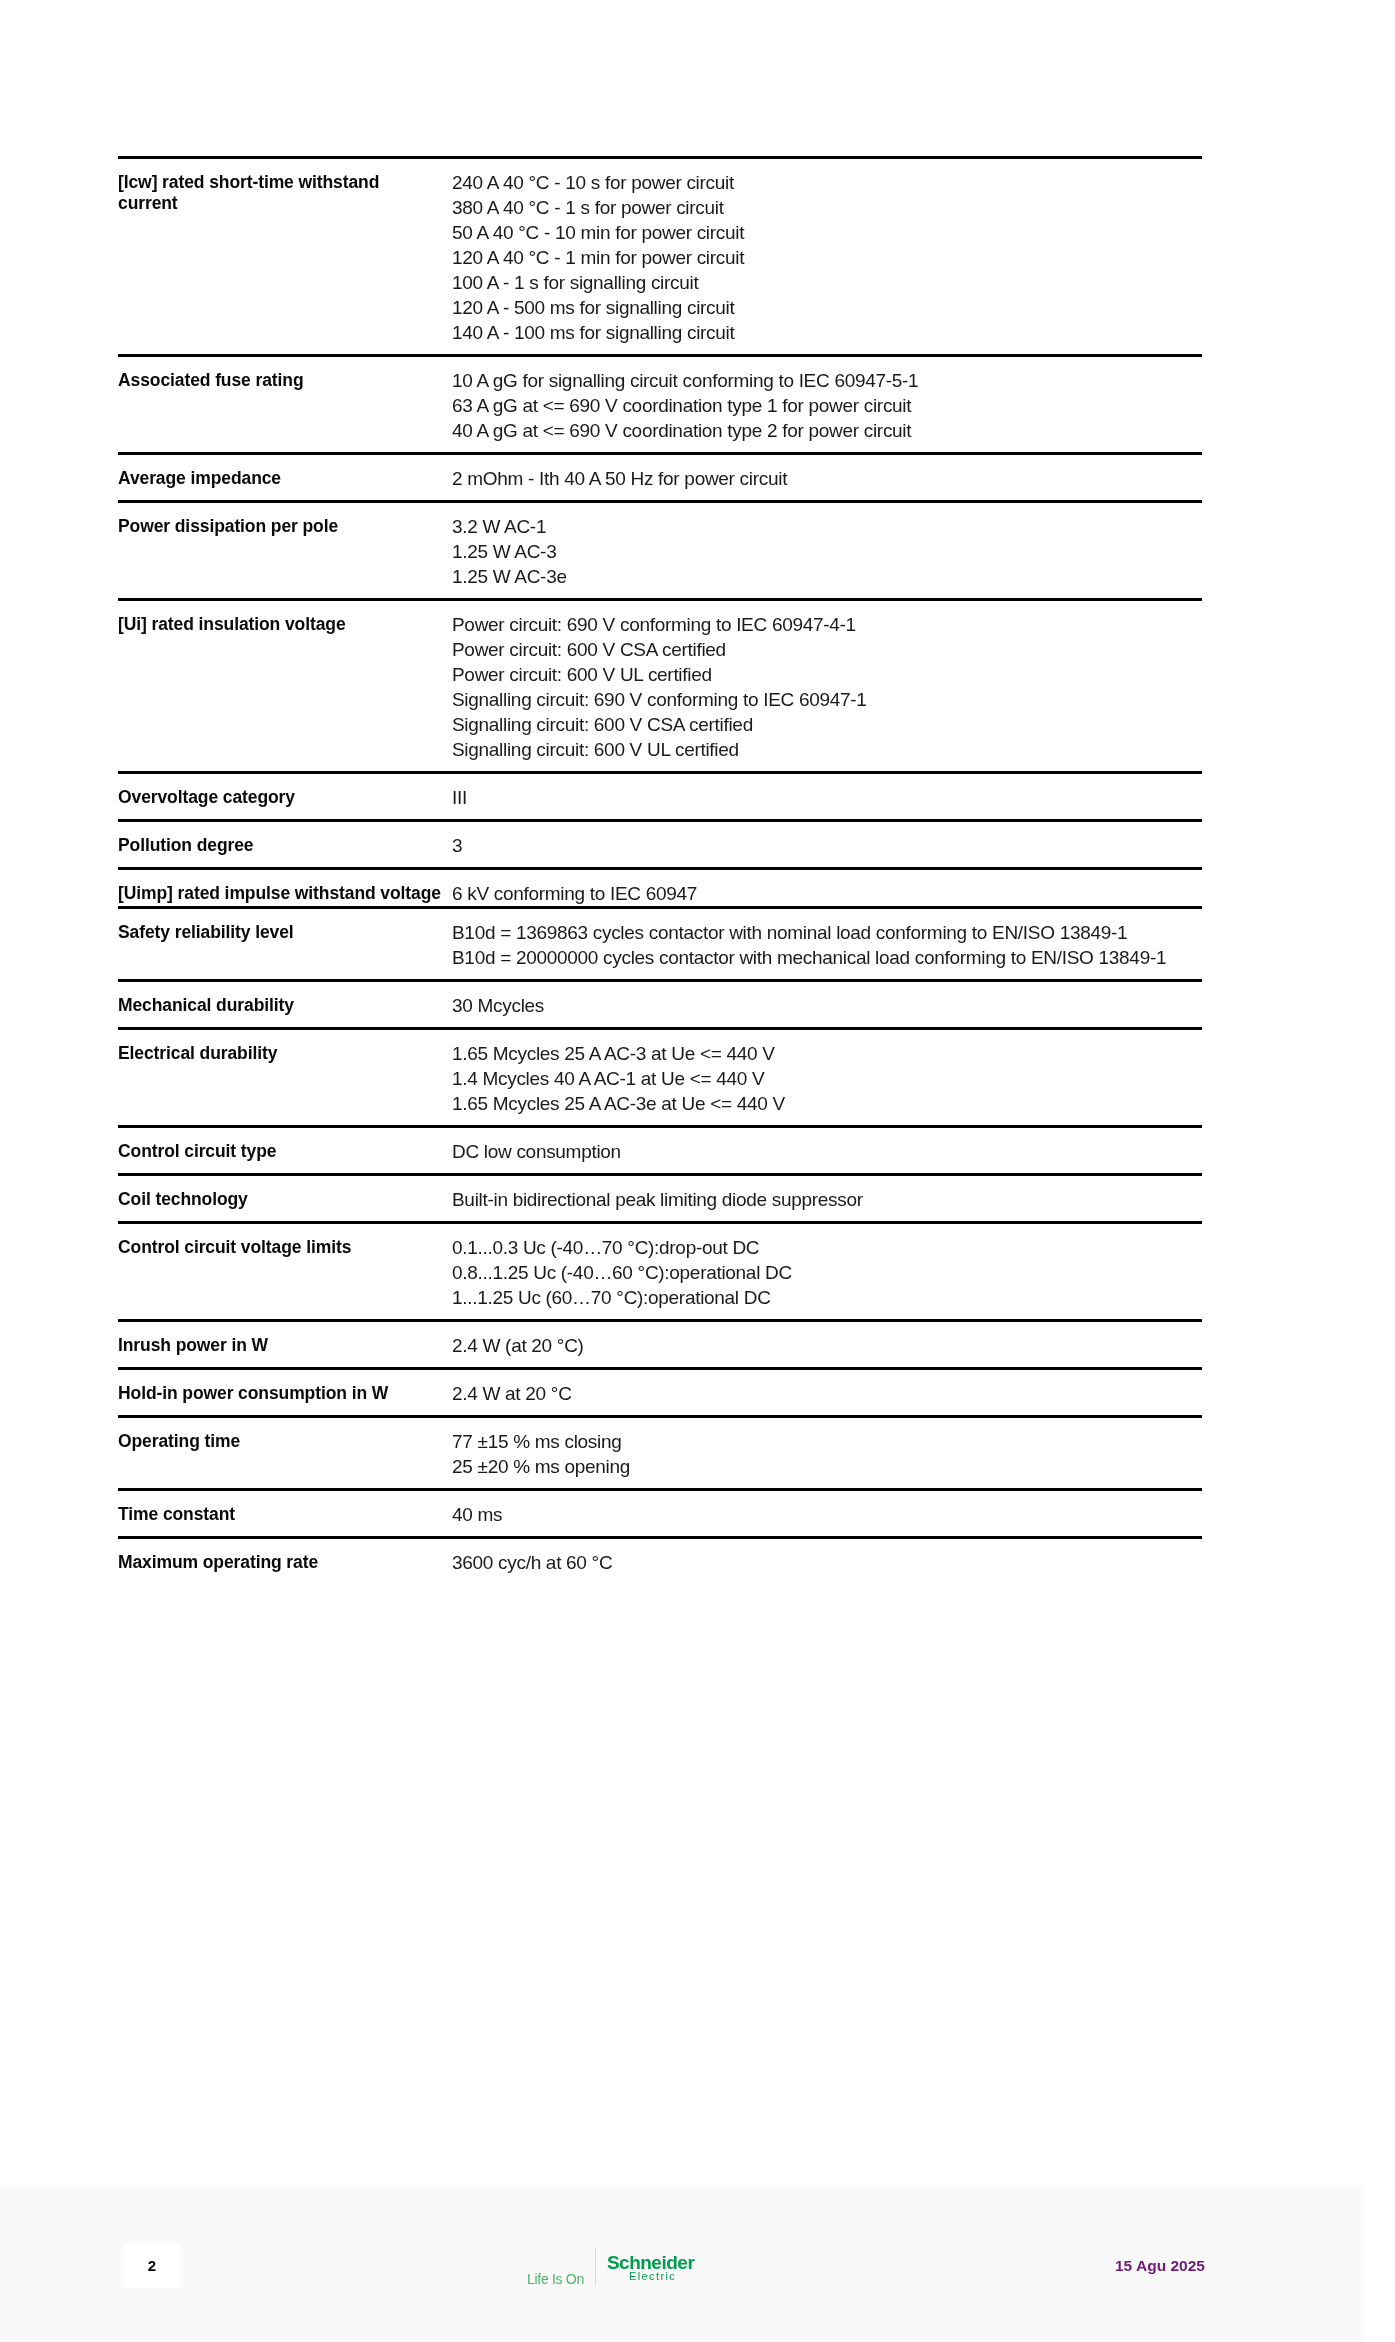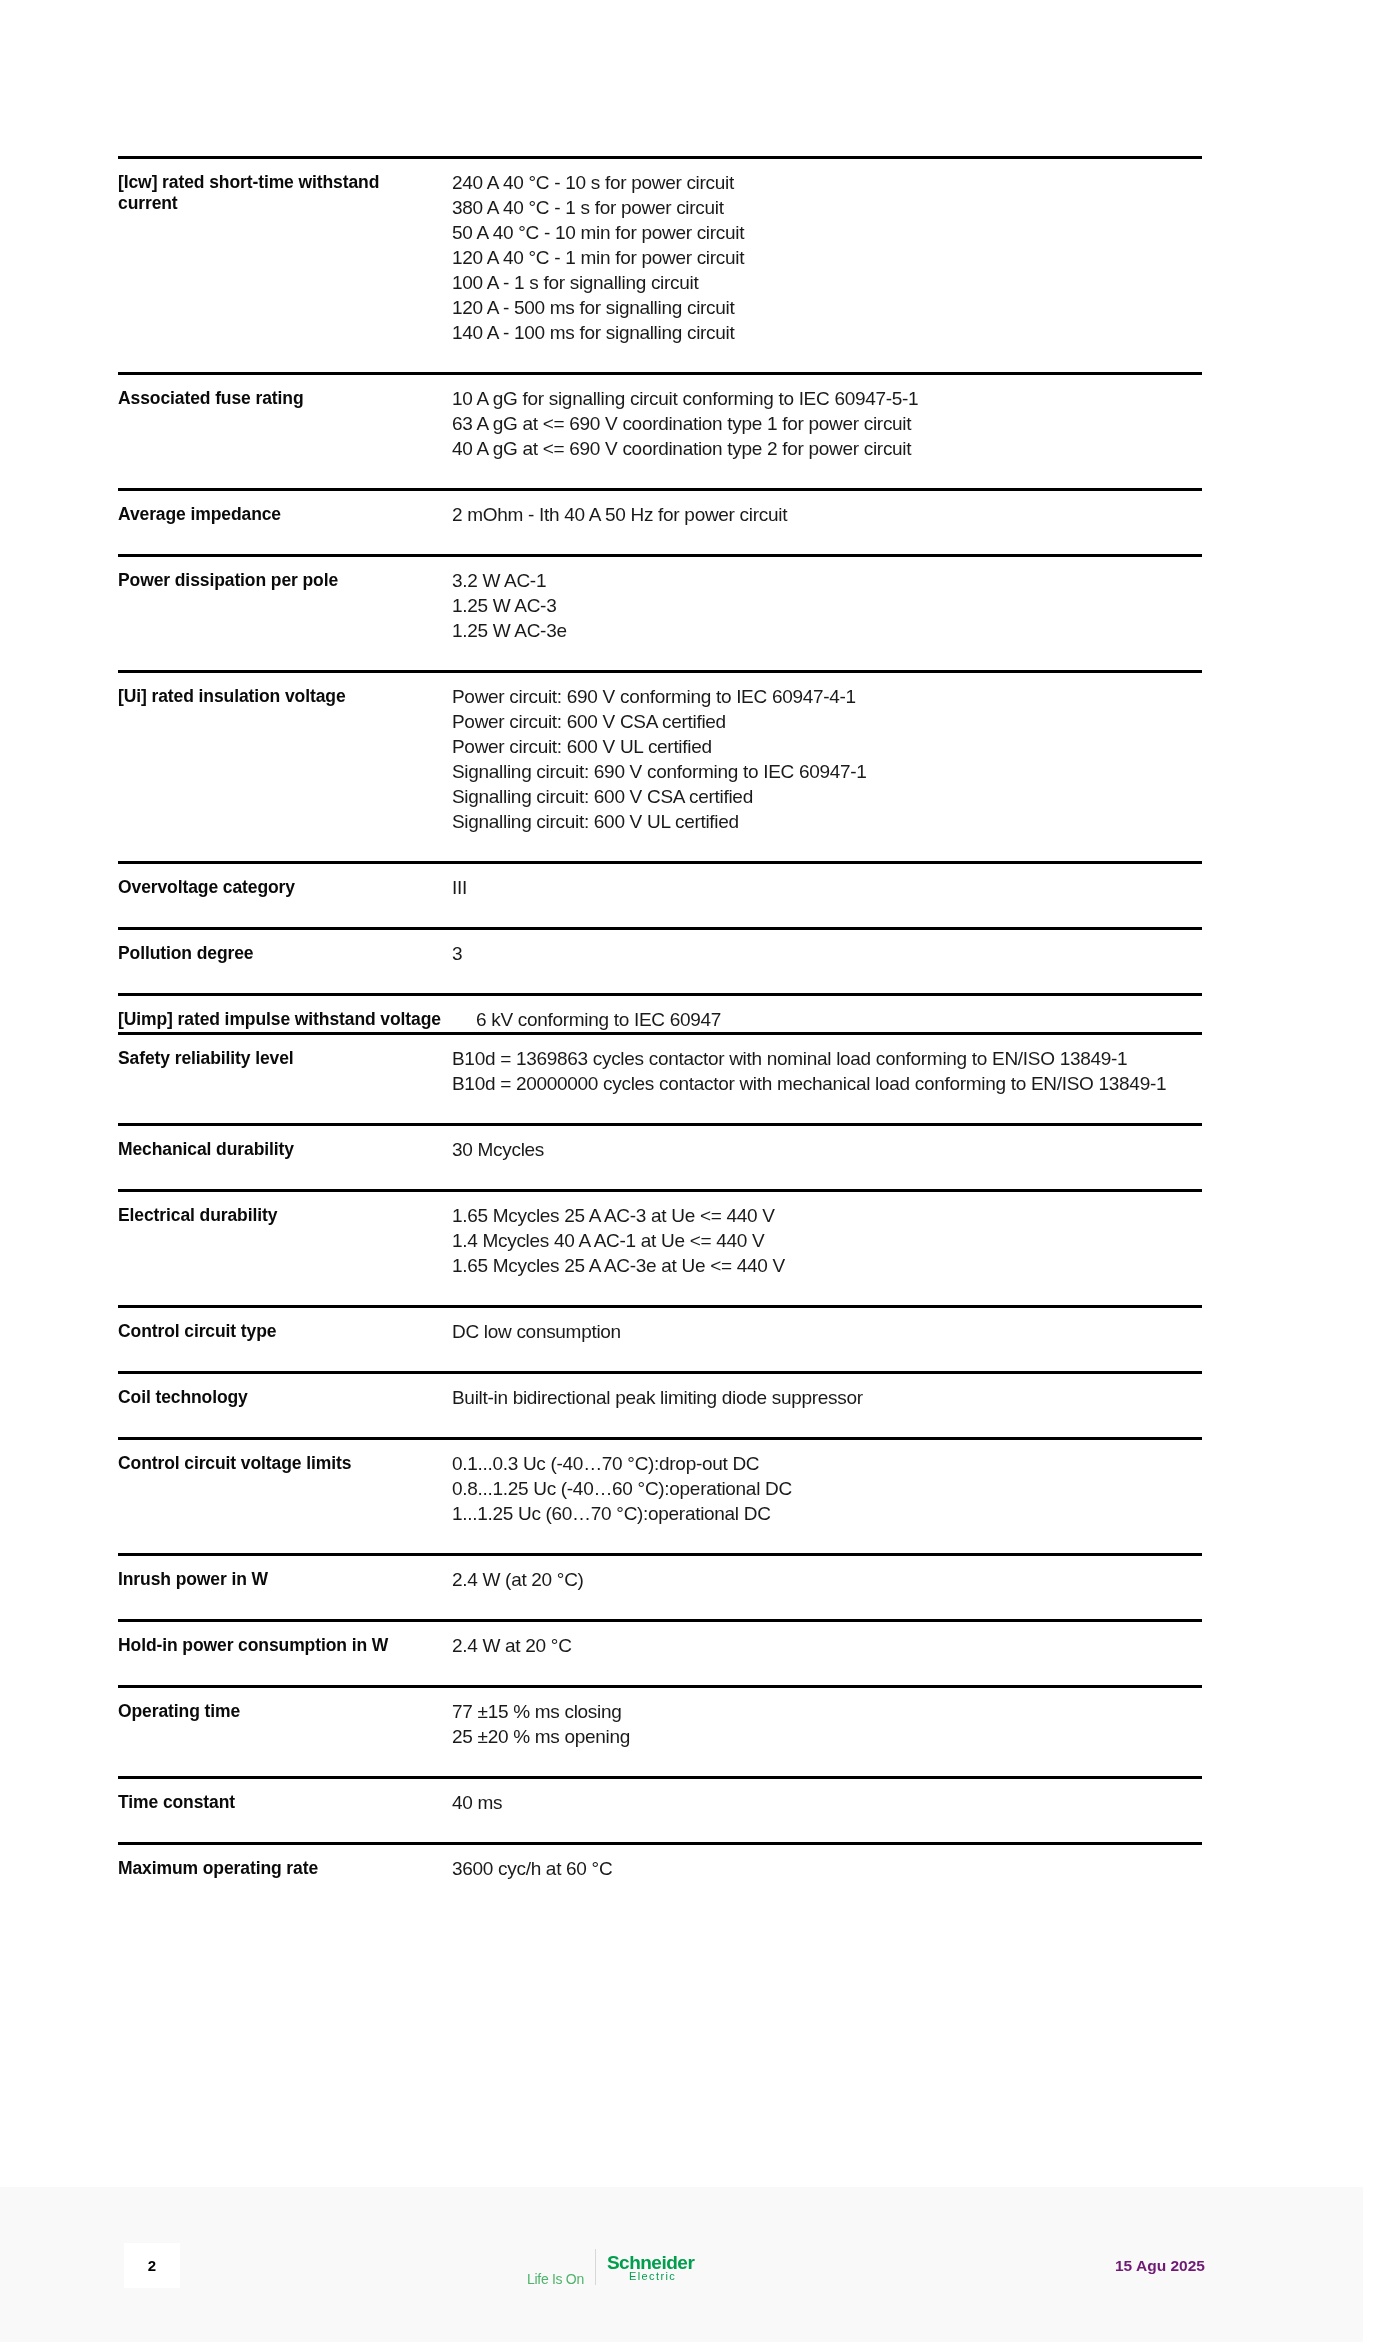--- a/index.html
+++ b/index.html
@@ -1,20 +1,20 @@
 <!DOCTYPE html>
 <html><head>
 <meta charset="utf-8">
 <style>
   html, body { margin: 0; padding: 0; background: #ffffff; }
   body { width: 1395px; height: 2342px; position: relative; overflow: hidden;
          font-family: "Liberation Sans", sans-serif; color: #111111; }
   .spec-table { position: absolute; left: 118px; top: 156px; width: 1084px; }
-  .spec-row { border-top: 3px solid #000000; display: flex; padding-top: 13px; padding-bottom: 27px; }
-  .spec-row.tight { padding-bottom: 0px; gap: 24px; }
+  .spec-row { border-top: 3px solid #000000; display: flex; padding-top: 13px; padding-bottom: 9px; }
+  .spec-row.tight { padding-bottom: 0px; }
   .spec-label { width: 334px; flex: 0 0 334px; font-weight: bold; font-size: 17.5px; line-height: 21px;
                 letter-spacing: -0.1px; color: #0a0a0a; padding-right: 10px; box-sizing: border-box; }
   .spec-values { flex: 1; font-size: 19px; line-height: 25px; color: #1a1a1a; letter-spacing: -0.3px; margin-top: -2px; }
   .spec-value-line { display: block; }
   .footer { position: absolute; left: 0; top: 2187px; width: 1363px; height: 155px; background: #f9f9f9; }
   .page-number-box { position: absolute; left: 124px; top: 56px; width: 56px; height: 45px; background: #ffffff;
                      display: flex; align-items: center; justify-content: center; font-weight: bold; font-size: 15px; color: #000; }
   .logo { position: absolute; left: 527px; top: 60px; height: 40px; display: flex; align-items: center; }
   .life-is-on { font-size: 14px; color: #4fb36b; letter-spacing: -0.3px; margin-top: 24px; }
   .logo-divider { width: 1px; height: 36px; background: #d8d8d8; margin: 0 11px 0 11px; }

